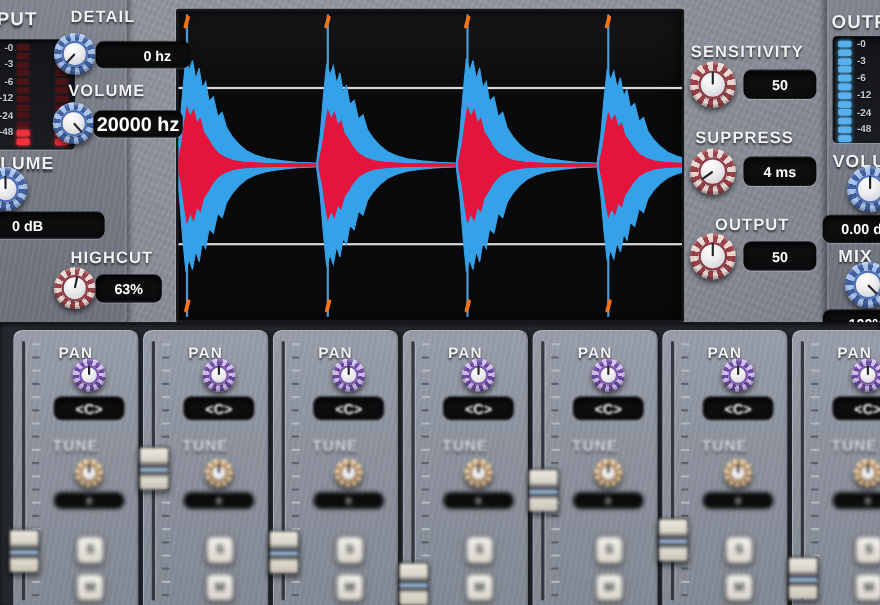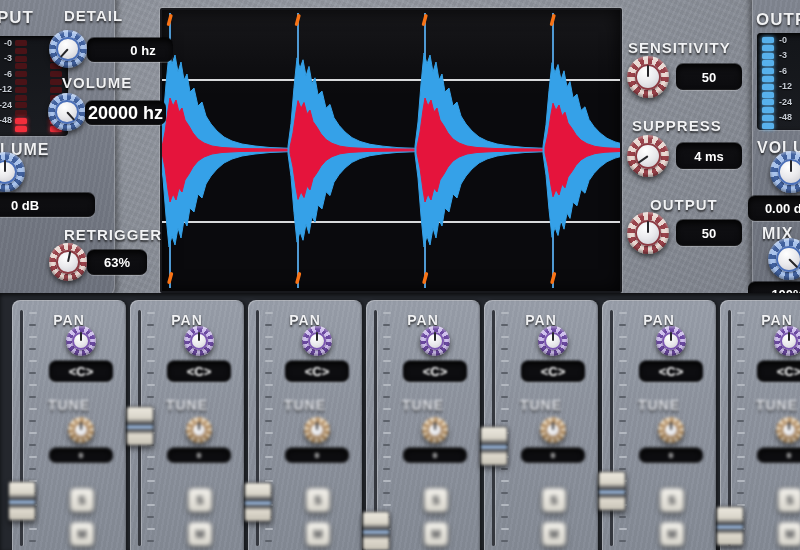--- a/index.html
+++ b/index.html
@@ -183,21 +183,21 @@
   <div class="lbl" style="left:62px;top:74px;font-size:15px;">VOLUME</div>
   <div class="knob blue" style="left:48px;top:93px;width:38px;height:38px;">
     <div class="ridge"></div>
     <div class="face"></div>
     <div class="ptr-wrap" style="transform: rotate(138deg);">
         <div class="ptr"></div>
       </div>
   </div>
   <div class="valbox" style="left:85px;top:101px;width:81px;height:24px;font-size:18px;">20000 hz</div>
 
-  <div class="lbl" style="left:64px;top:226px;font-size:15px;">RETRIGGER</div>
+  <div class="lbl" style="left:64px;top:226px;font-size:15px;">HIGHCUT</div>
   <div class="knob red" style="left:49px;top:243px;width:38px;height:38px;">
     <div class="ridge"></div>
     <div class="face"></div>
     <div class="ptr-wrap" style="transform: rotate(12deg);">
         <div class="ptr"></div>
       </div>
   </div>
   <div class="valbox" style="left:87px;top:250px;width:60px;height:25px;font-size:13px;">63%</div>
 
   <div class="lbl" style="left:628px;top:39px;font-size:15px;">SENSITIVITY</div>

